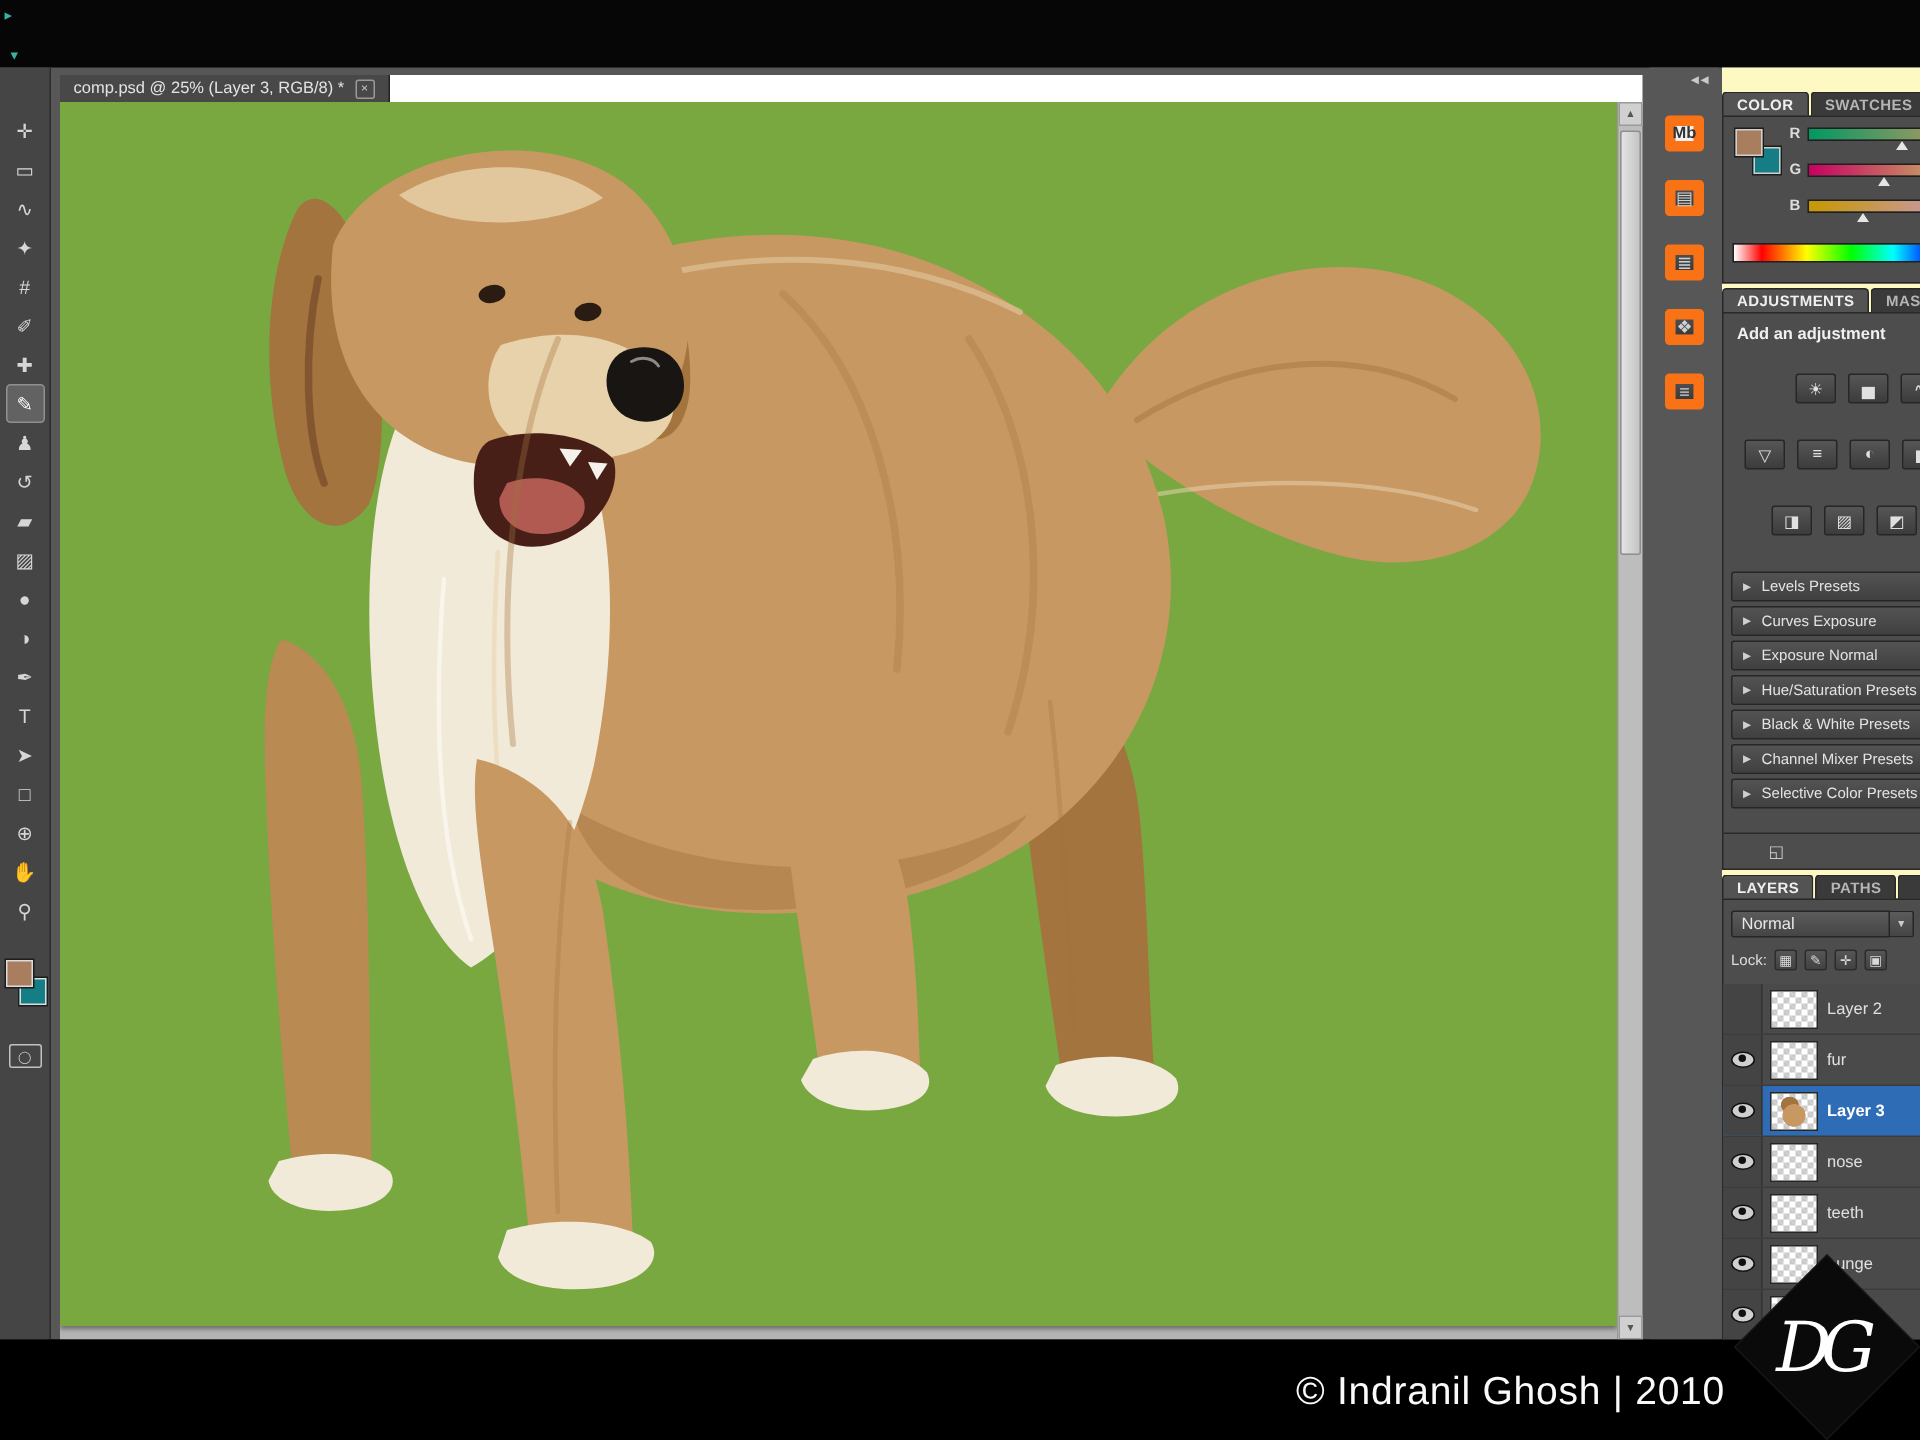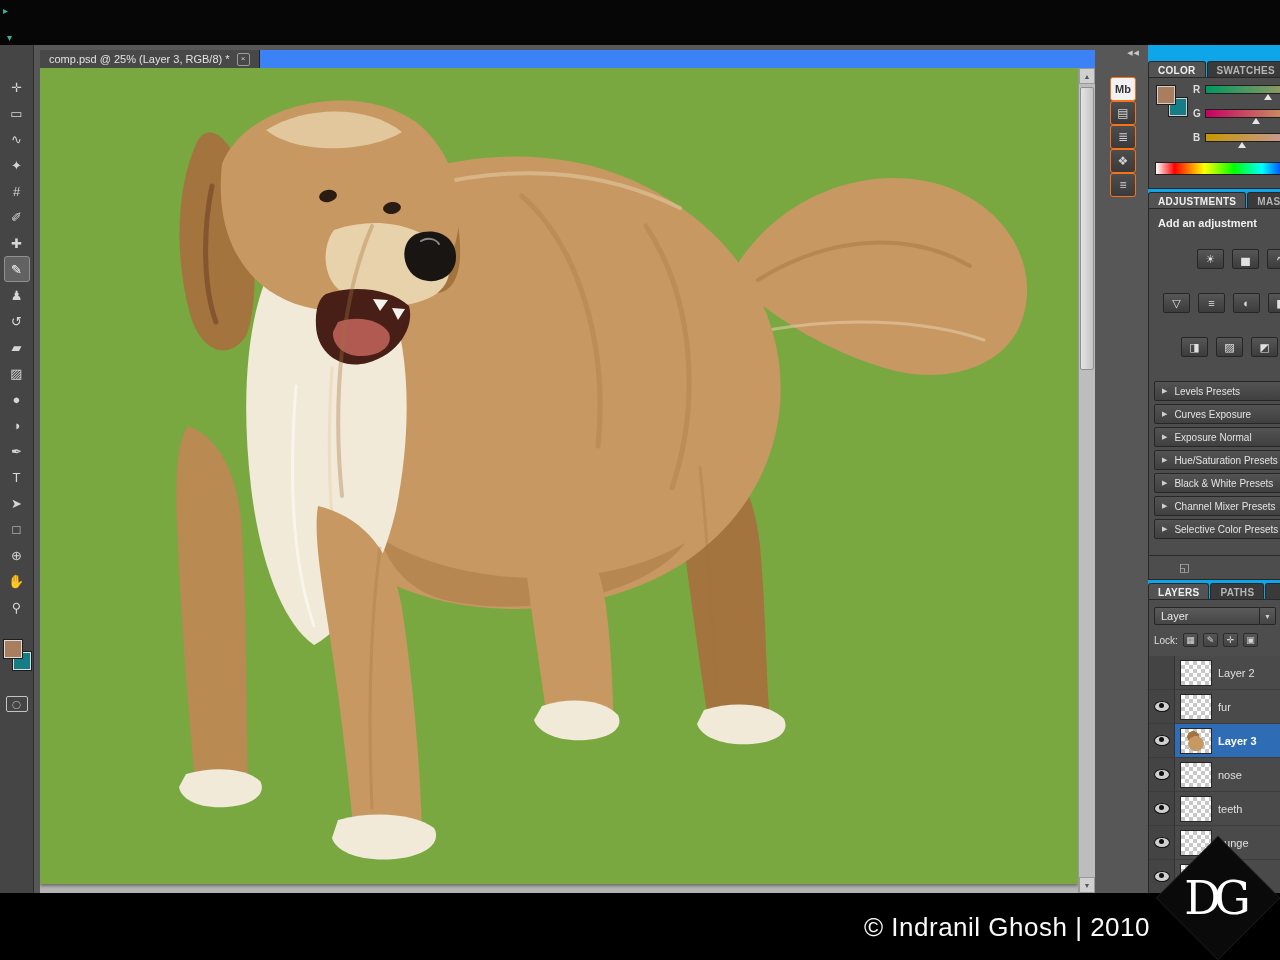--- a/index.html
+++ b/index.html
@@ -24,47 +24,47 @@
   .swatch-block{position:relative;width:34px;height:44px;margin-top:18px}
   .fg-swatch{position:absolute;left:4px;top:2px;width:16px;height:16px;background:var(--fg_swatch,#a87e5f);
              border:1px solid #dcdcdc;box-shadow:0 0 0 1px #1d1d1d;z-index:2}
   .bg-swatch{position:absolute;left:13px;top:14px;width:16px;height:16px;background:var(--bg_swatch,#157d85);
              border:1px solid #dcdcdc;box-shadow:0 0 0 1px #1d1d1d}
   .quickmask{width:20px;height:14px;margin:14px auto 0;border:1px solid #c2c2c2;border-radius:2px;
              color:#c2c2c2;font-size:8px;display:flex;align-items:center;justify-content:center}
 
   
   .docwin{position:absolute;left:40px;top:5px;width:1055px;height:843px}
-  .doctab-bar{height:18px;background:#3b82f6;border-bottom:2px solid #fca5a5;display:flex}
+  .doctab-bar{height:18px;background:#ffffff;border-bottom:2px solid #fca5a5;display:flex}
   .doctab{display:flex;align-items:center;gap:7px;background:#484848;border-right:1px solid #222;
           padding:0 9px;font-size:11px;color:#e3e3e3;white-space:nowrap}
   .doctab-close{width:11px;height:11px;border:1px solid #9a9a9a;border-radius:2px;color:#ccc;
                 font-size:8px;line-height:8px;display:flex;align-items:center;justify-content:center}
   .canvas-area{position:absolute;left:0;top:18px;width:1038px;height:825px;background:var(--pasteboard,#b4b4b4);overflow:hidden}
   .canvas-img{position:absolute;left:0;top:0;width:1038px;height:816px;background:var(--canvas_green,#79a840);
               box-shadow:0 2px 3px rgba(0,0,0,.4)}
   .vscroll{position:absolute;left:1038px;top:18px;width:17px;height:825px;background:#bdbdbd;
            border-left:1px solid #979797;box-sizing:border-box}
   .vs-btn{position:absolute;left:0;width:16px;height:16px;background:#d0d0d0;border:1px solid #9a9a9a;
           box-sizing:border-box;color:#555;font-size:7px;display:flex;align-items:center;justify-content:center}
   .vs-up{top:0}.vs-down{bottom:0}
   .vs-thumb{position:absolute;left:1px;top:19px;width:14px;height:283px;
             background:linear-gradient(90deg,#e4e4e4,#c4c4c4);border:1px solid #8f8f8f;border-radius:2px;box-sizing:border-box}
 
   
   .dock{position:absolute;left:1100px;top:0;width:46px;height:848px;background:#575757}
   .dock-collapse{position:absolute;right:6px;top:4px;color:#c9c9c9;font-size:7px;letter-spacing:1px}
   .dock-items{position:absolute;left:0;top:32px;width:46px;display:flex;flex-direction:column;align-items:center}
-  .dock-item{width:26px;height:24px;background:linear-gradient(#4d4d4d,#3a3a3a);
-             border:1px solid #f97316;border-radius:3px;color:#d0d0d0;font-size:12px;
+  .dock-item{width:26px;height:24px;margin-bottom:19px;background:linear-gradient(#4d4d4d,#3a3a3a);
+             border:7px solid #f97316;border-radius:3px;color:#d0d0d0;font-size:12px;
              display:flex;align-items:center;justify-content:center;box-sizing:border-box}
   .dock-item.light{background:#f2f2f2;color:#333;font-weight:bold;font-size:11px}
 
   
-  .rightpanel{position:absolute;left:1148px;top:0;width:132px;height:848px;overflow:hidden;background:#0ea5e9}
+  .rightpanel{position:absolute;left:1148px;top:0;width:132px;height:848px;overflow:hidden;background:#fef9c3}
   .rp-inner{position:absolute;left:0;top:0;width:200px;height:848px}
   .tabrow{position:absolute;left:0;height:18px;display:flex;align-items:flex-end}
   .tab{height:17px;display:flex;align-items:center;padding:0 9px;font-size:10px;font-weight:bold;color:#b5b5b5;
        background:#3a3a3a;border:1px solid #282828;border-bottom:none;border-radius:3px 3px 0 0;margin-right:1px;
        letter-spacing:.3px;white-space:nowrap;box-sizing:border-box}
   .tab.active{background:#535353;color:#efefef}
   .tab.stub{width:26px}
   .panelbody{position:absolute;left:0;width:200px;background:#4d4d4d;border:1px solid #282828;box-sizing:border-box}
 
   
@@ -135,21 +135,21 @@
   .layer-name{font-size:11px;color:#e0e0e0;white-space:nowrap}
   .layer-row.selected .layer-name{color:#fff;font-weight:bold}
 
   
   .bottombar{position:absolute;left:0;top:893px;width:1280px;height:67px;background:#000;z-index:20}
   .credit{position:absolute;right:130px;top:19px;color:#fafafa;font-size:26px;letter-spacing:.5px;white-space:nowrap}
   .logo{position:absolute;left:1156px;top:836px;width:124px;height:124px;z-index:30}
   .logo-diamond{position:absolute;left:19px;top:19px;width:86px;height:86px;background:#0a0a0a;
                 transform:rotate(45deg);box-shadow:0 0 0 1px #181818}
   .logo-text{position:absolute;left:0;top:0;width:124px;height:124px;display:flex;align-items:center;justify-content:center;
-             color:#fff;font-family:"DejaVu Serif","Liberation Serif",serif;font-size:46px;
+             color:#fff;font-family:"DejaVu Serif","Liberation Serif",serif;font-size:46px;font-style:italic;
              letter-spacing:-7px;padding-right:8px;box-sizing:border-box}
 </style>
 </head>
 <body>
 
 <div class="topbar">
   <span class="corner-icon ci-top">▸</span>
   <span class="corner-icon ci-bottom">▾</span>
 </div>
 
@@ -473,21 +473,21 @@
         </div>
       </div>
 
       <div class="tabrow" id="layersTabs">
         <div class="tab active">LAYERS</div>
         <div class="tab">PATHS</div>
         <div class="tab stub"></div>
       </div>
       <div class="panelbody" id="layersBody">
         <div class="blend-row">
-          <div class="blend-select">Layer</div>
+          <div class="blend-select">Normal</div>
           <div class="blend-arrow">▼</div>
         </div>
         <div class="lock-row">
           <span>Lock:</span>
           <span class="lock-icon">▦</span>
           <span class="lock-icon">✎</span>
           <span class="lock-icon">✛</span>
           <span class="lock-icon">▣</span>
         </div>
         <div class="layerlist">

